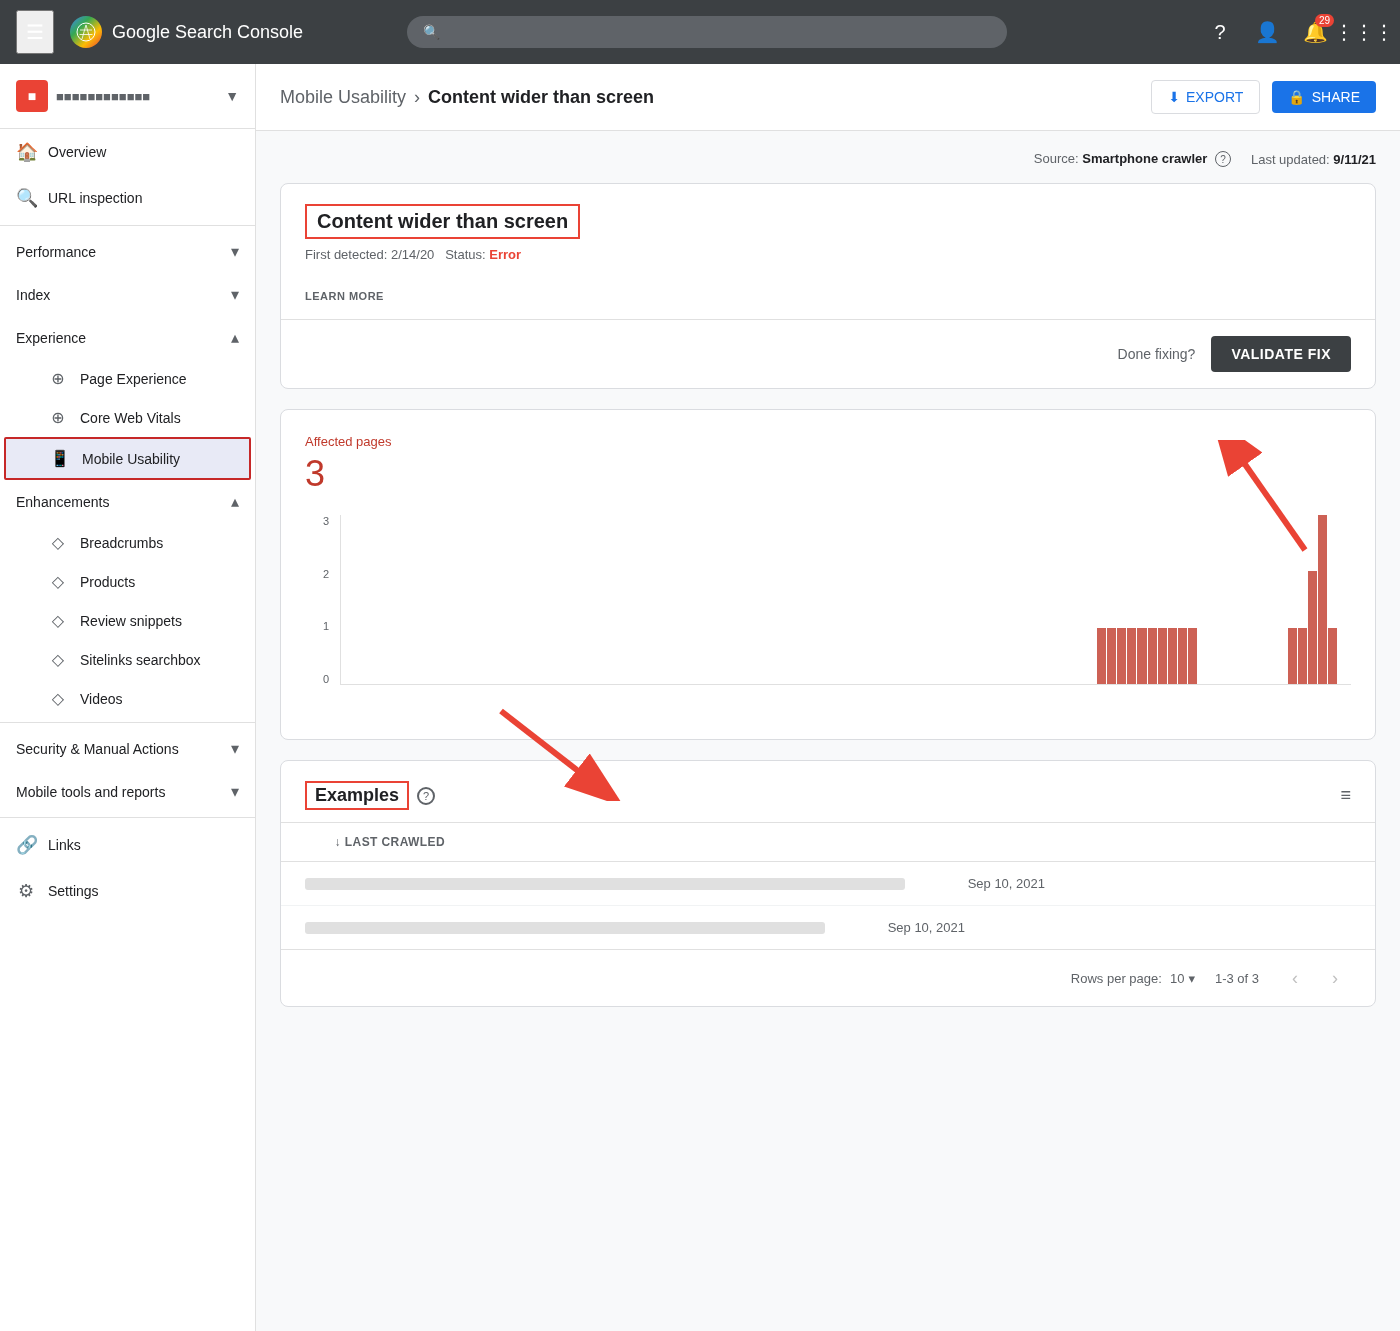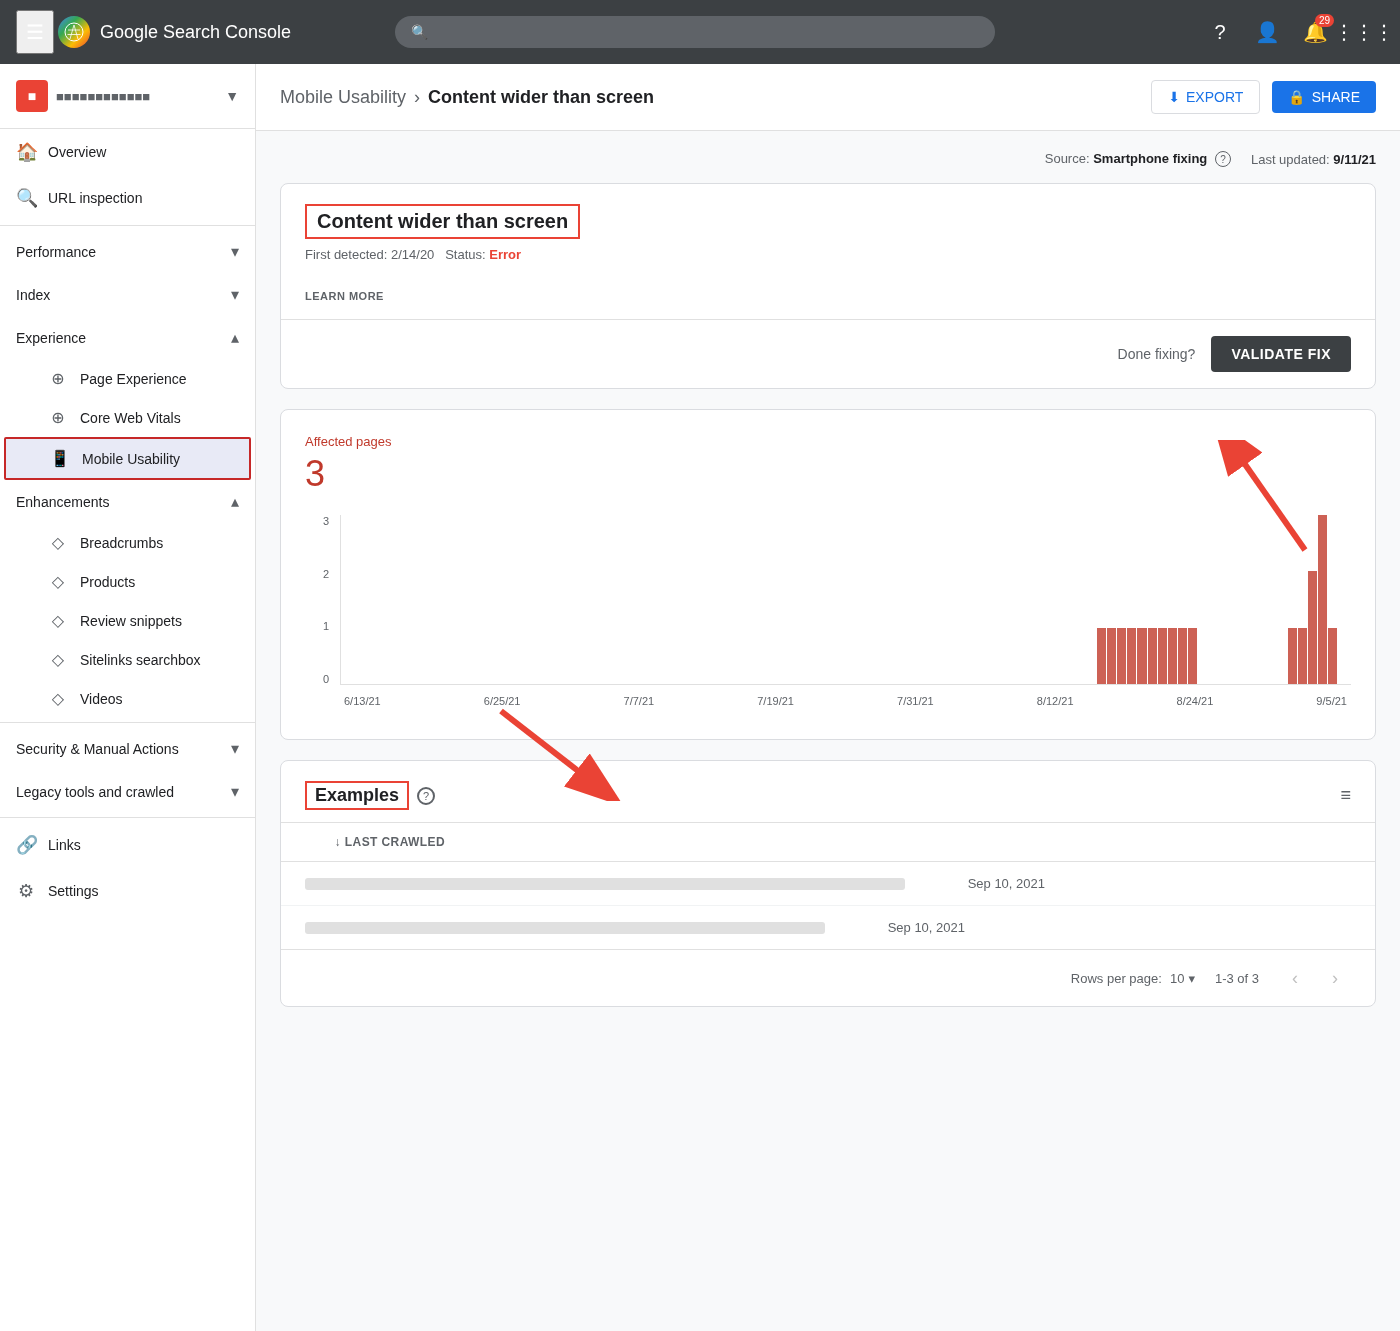--- a/index.html
+++ b/index.html
@@ -5,21 +5,21 @@
     * { box-sizing: border-box; margin: 0; padding: 0; }
     body { font-family: 'Google Sans', Arial, sans-serif; background: #f1f3f4; color: #202124; font-size: 14px; }
 
     
     .header {
       display: flex;
       align-items: center;
       background: #3c4043;
       height: 64px;
       padding: 0 16px;
-      gap: 4px;
+      gap: 16px;
       position: fixed;
       top: 0; left: 0; right: 0;
       z-index: 100;
     }
     .header-menu-icon { color: #fff; font-size: 20px; cursor: pointer; padding: 8px; }
     .header-logo { display: flex; align-items: center; gap: 10px; text-decoration: none; }
     .header-logo-icon {
       width: 32px; height: 32px;
       background: linear-gradient(135deg, #4285f4, #34a853, #fbbc04, #ea4335);
       border-radius: 50%;
@@ -543,21 +543,21 @@
     </div>
 
     <hr class="sidebar-divider">
 
     <div class="sidebar-section-header">
       <span>Security &amp; Manual Actions</span>
       <span class="chevron">▾</span>
     </div>
 
     <div class="sidebar-section-header">
-      <span>Legacy tools and crawled</span>
+      <span>Mobile tools and reports</span>
       <span class="chevron">▾</span>
     </div>
 
     <hr class="sidebar-divider">
 
     <div class="sidebar-nav-item">
       <span class="nav-icon">🔗</span>
       <span>Links</span>
     </div>
     <div class="sidebar-nav-item">
@@ -584,21 +584,21 @@
           <span>SHARE</span>
         </button>
       </div>
     </div>
 
     <div class="content-area">
 
       <div class="source-bar">
         <span>
           <span>Source:</span>
-          <strong>Smartphone fixing</strong>
+          <strong>Smartphone crawler</strong>
           <span style="display:inline-block;width:16px;height:16px;border-radius:50%;border:1.5px solid #5f6368;text-align:center;font-size:10px;line-height:15px;cursor:pointer;margin-left:4px;">?</span>
         </span>
         <span>
           <span>Last updated:</span>
           <strong>9/11/21</strong>
         </span>
       </div>
 
       <div class="card">
         <div class="card-header">
@@ -737,30 +737,20 @@
                   <div class="chart-bar" style="height: 0%; min-height: 0px;"></div>
                   <div class="chart-bar" style="height: 0%; min-height: 0px;"></div>
                   <div class="chart-bar" style="height: 33.3333%; min-height: 2px;"></div>
                   <div class="chart-bar" style="height: 33.3333%; min-height: 2px;"></div>
                   <div class="chart-bar" style="height: 66.6667%; min-height: 2px;"></div>
                   <div class="chart-bar" style="height: 100%; min-height: 2px;"></div>
                   <div class="chart-bar" style="height: 33.3333%; min-height: 2px;"></div>
                   <div class="chart-bar" style="height: 0%; min-height: 0px;"></div>
                 </div>
             </div>
-            <div class="chart-x-axis">
-              <span>6/13/21</span>
-              <span>6/25/21</span>
-              <span>7/7/21</span>
-              <span>7/19/21</span>
-              <span>7/31/21</span>
-              <span>8/12/21</span>
-              <span>8/24/21</span>
-              <span>9/5/21</span>
-            </div>
           </div>
         </div>
       </div>
 
       <div class="card examples-card" style="position:relative;">
 
         <svg class="arrow-svg" style="position:absolute;left:200px;top:-60px;width:160px;height:100px;pointer-events:none;z-index:10;">
           <defs>
             <marker id="arrowhead2" markerWidth="10" markerHeight="7" refX="3" refY="3.5" orient="auto">
               <polygon points="0 0, 10 3.5, 0 7" fill="#ea4335"></polygon>

